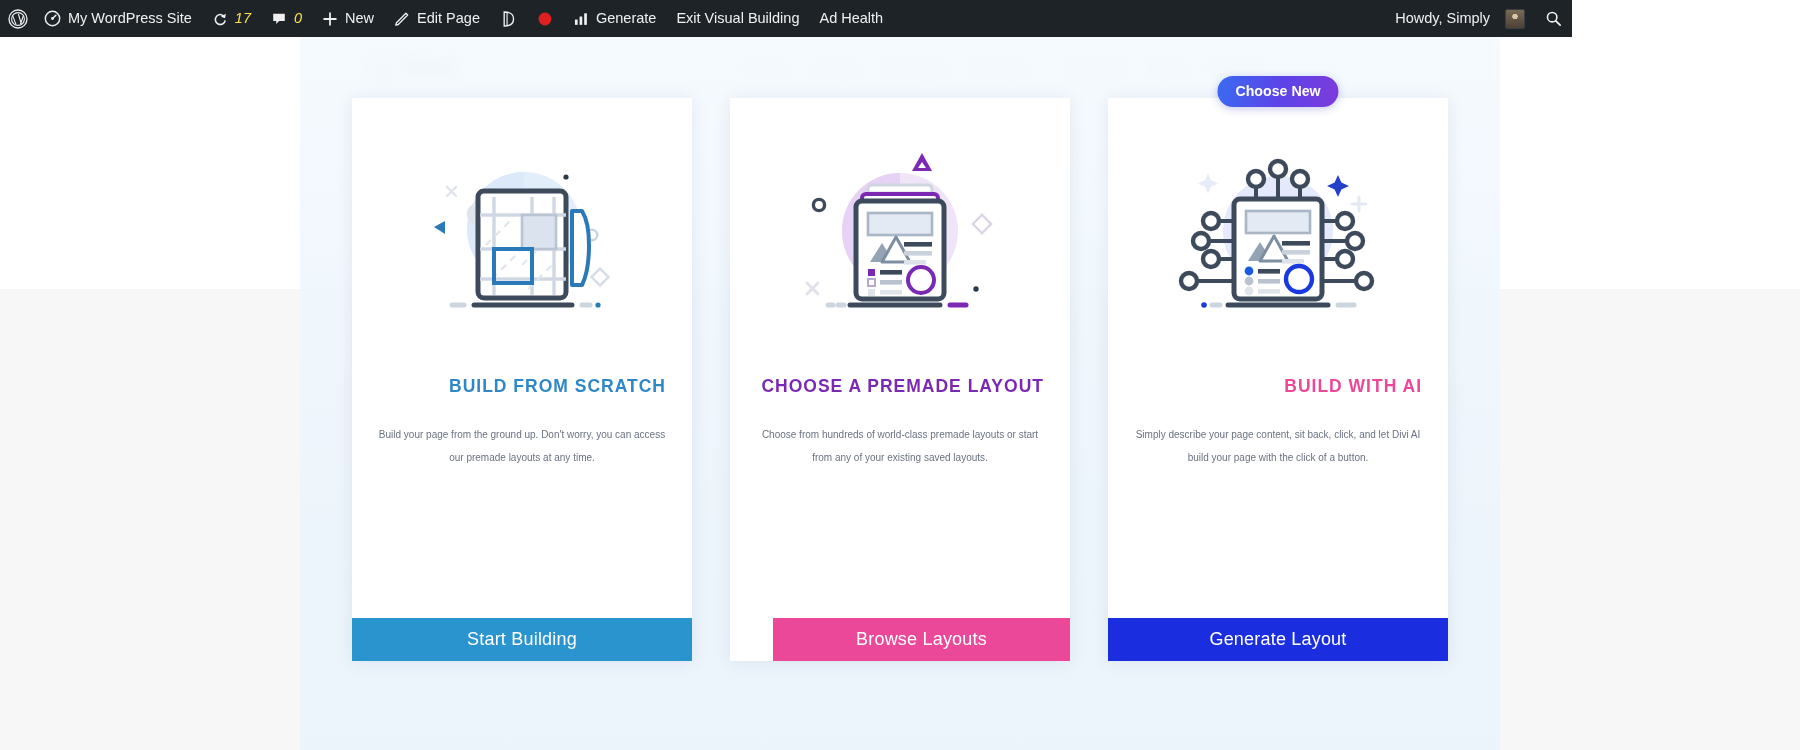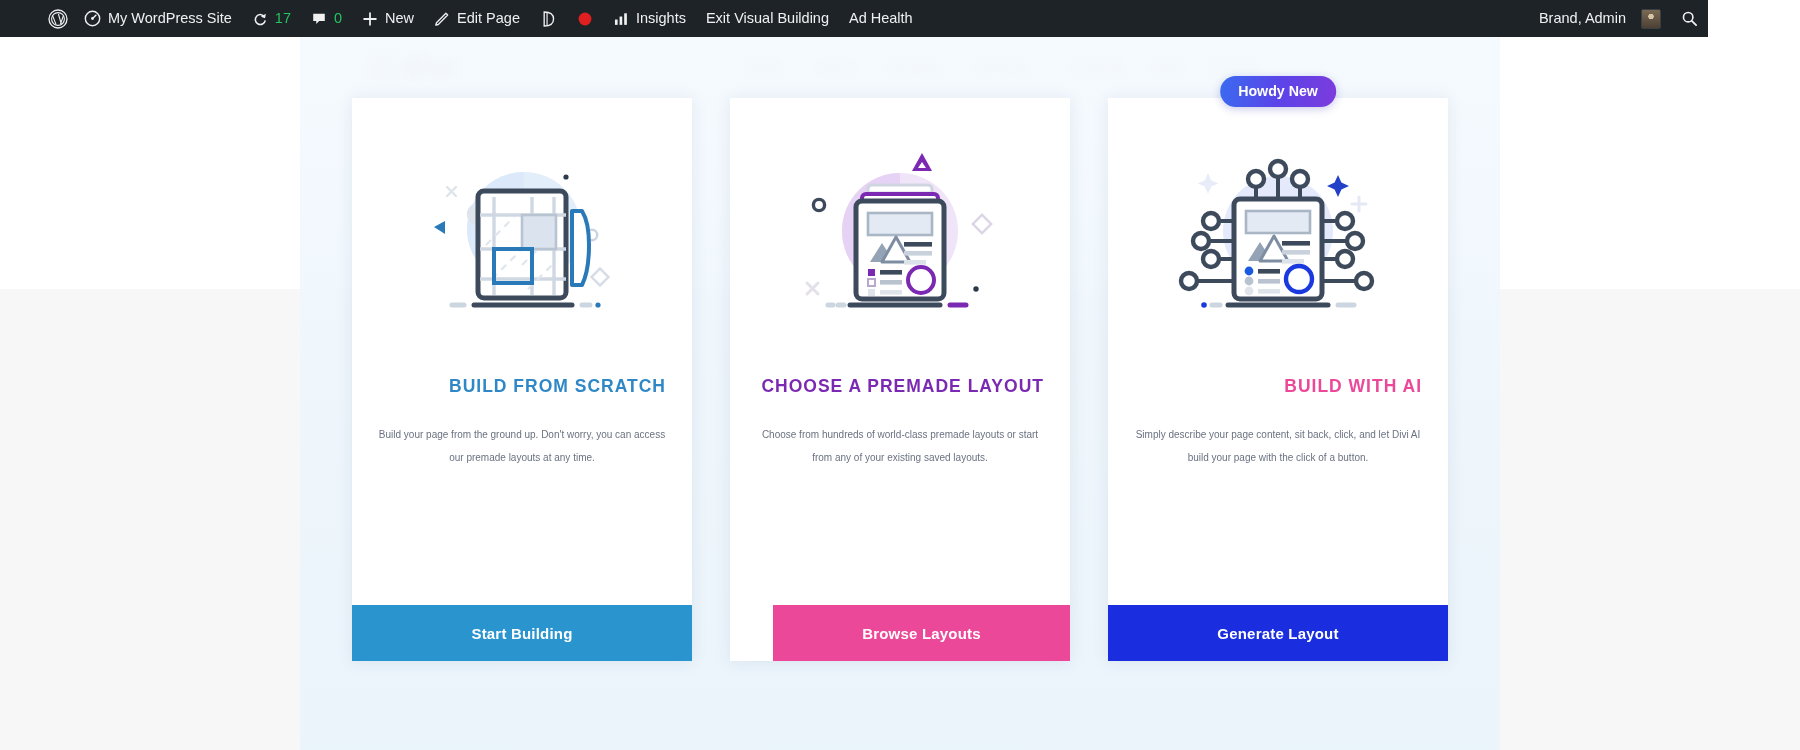--- a/index.html
+++ b/index.html
@@ -6,40 +6,39 @@
   html, body {
     width: 1800px; height: 750px;
     overflow: hidden;
     font-family: "Liberation Sans", sans-serif;
     background: #ffffff;
   }
 
   
   #wpadminbar {
     position: absolute; top: 0; left: 0;
-    width: 1708px; height: 37px;
+    width: 1572px; height: 37px;
     background: #1d2327;
     color: #f0f0f1;
     display: flex; align-items: center;
     font-size: 14.5px;
     z-index: 500;
-    padding-left: 40px;
   }
   .ab-left { display: flex; align-items: center; height: 37px; }
   .ab-right { display: flex; align-items: center; height: 37px; margin-left: auto; }
   .ab-item {
     display: flex; align-items: center; gap: 7px;
     height: 37px; padding: 0 10px;
     color: #f0f0f1; white-space: nowrap;
     line-height: 37px;
   }
   .ab-item.first { padding-left: 8px; padding-right: 6px; }
   .ab-ico { display: inline-flex; align-items: center; justify-content: center; }
   .ab-ico svg { display: block; }
-  .ab-count { color: #22c55e; }
+  .ab-count { color: #fde047; font-style: italic; }
   .avatar {
     width: 20px; height: 20px; border-radius: 2px; margin-left: 8px;
     background:
       radial-gradient(circle at 50% 36%, #d8c4a6 0 18%, rgba(0,0,0,0) 19%),
       linear-gradient(#7a6a55, #4c4034);
     border: 1px solid #3a3f44;
     flex: 0 0 auto;
   }
 
   
@@ -115,23 +114,23 @@
 
   .card-desc {
     margin-top: 27px;
     font-size: 10px; line-height: 22.5px;
     color: #6a7281; text-align: center;
     max-width: 290px;
   }
 
   .card-cta {
     flex: 0 0 auto;
-    height: 56px;
+    height: 43px;
     display: flex; align-items: center; justify-content: center;
-    color: #ffffff; font-size: 15px; font-weight: 700;
+    color: #ffffff; font-size: 18px; font-weight: 400;
     letter-spacing: .2px;
     cursor: pointer; user-select: none;
   }
   .cta-blue   { background: #2a94cf; }
   .cta-purple { background: #ec4899; margin-left: 43px; }
   .cta-ai     { background: #1a2ee0; }
 
   .badge {
     position: absolute; top: -22px; left: 50%; transform: translateX(-50%);
     padding: 7px 18px 8px;
@@ -225,35 +224,35 @@
     </div>
 
     <div class="ab-item">
       <span class="ab-ico">
         <svg width="16" height="16" viewBox="0 0 18 18">
           <rect x="2.2" y="9.6" width="3" height="6" fill="#f0f0f1"></rect>
           <rect x="7.4" y="6.2" width="3" height="9.4" fill="#f0f0f1"></rect>
           <rect x="12.6" y="2.6" width="3" height="13" fill="#f0f0f1"></rect>
         </svg>
       </span>
-      <span>Insights</span>
+      <span>Generate</span>
     </div>
 
     <div class="ab-item">
       <span>Exit Visual Building</span>
     </div>
 
     <div class="ab-item">
       <span>Ad Health</span>
     </div>
   </div>
 
   <div class="ab-right">
     <div class="ab-item">
-      <span>Brand, Admin</span>
+      <span>Howdy, Simply</span>
       <span class="avatar"></span>
     </div>
     <div class="ab-item">
       <span class="ab-ico">
         <svg width="17" height="17" viewBox="0 0 18 18">
           <circle cx="7.6" cy="7.6" r="5" fill="none" stroke="#f0f0f1" stroke-width="1.7"></circle>
           <path d="M11.4 11.4 L16 16" stroke="#f0f0f1" stroke-width="1.9" stroke-linecap="round"></path>
         </svg>
       </span>
     </div>
@@ -388,21 +387,21 @@
         </svg>
       </div>
 
       <div class="card-title t-premade">CHOOSE A PREMADE LAYOUT</div>
       <div class="card-desc">Choose from hundreds of world-class premade layouts or start from any of your existing saved layouts.</div>
     </div>
     <div class="card-cta cta-purple">Browse Layouts</div>
   </div>
 
   <div class="card">
-    <div class="badge">Howdy New</div>
+    <div class="badge">Choose New</div>
     <div class="card-inner">
       <div class="illus-wrap">
         <svg width="200" height="168" viewBox="0 0 200 168">
           <circle cx="100" cy="82" r="55" fill="#e4e9fb"></circle>
 
           <path d="M30 24 l3.2 7.2 7.2 3.2 -7.2 3.2 -3.2 7.2 -3.2 -7.2 -7.2 -3.2 7.2 -3.2Z" fill="#e7ecf8"></path>
           <path d="M160 26 l3.4 7.6 7.6 3.4 -7.6 3.4 -3.4 7.6 -3.4 -7.6 -7.6 -3.4 7.6 -3.4Z" fill="#2440c9"></path>
           <path d="M181 48 v14 M174 55 h14" stroke="#e5e9f3" stroke-width="3" stroke-linecap="round"></path>
 
           <g stroke="#3d4a5c" stroke-width="4" fill="none">

